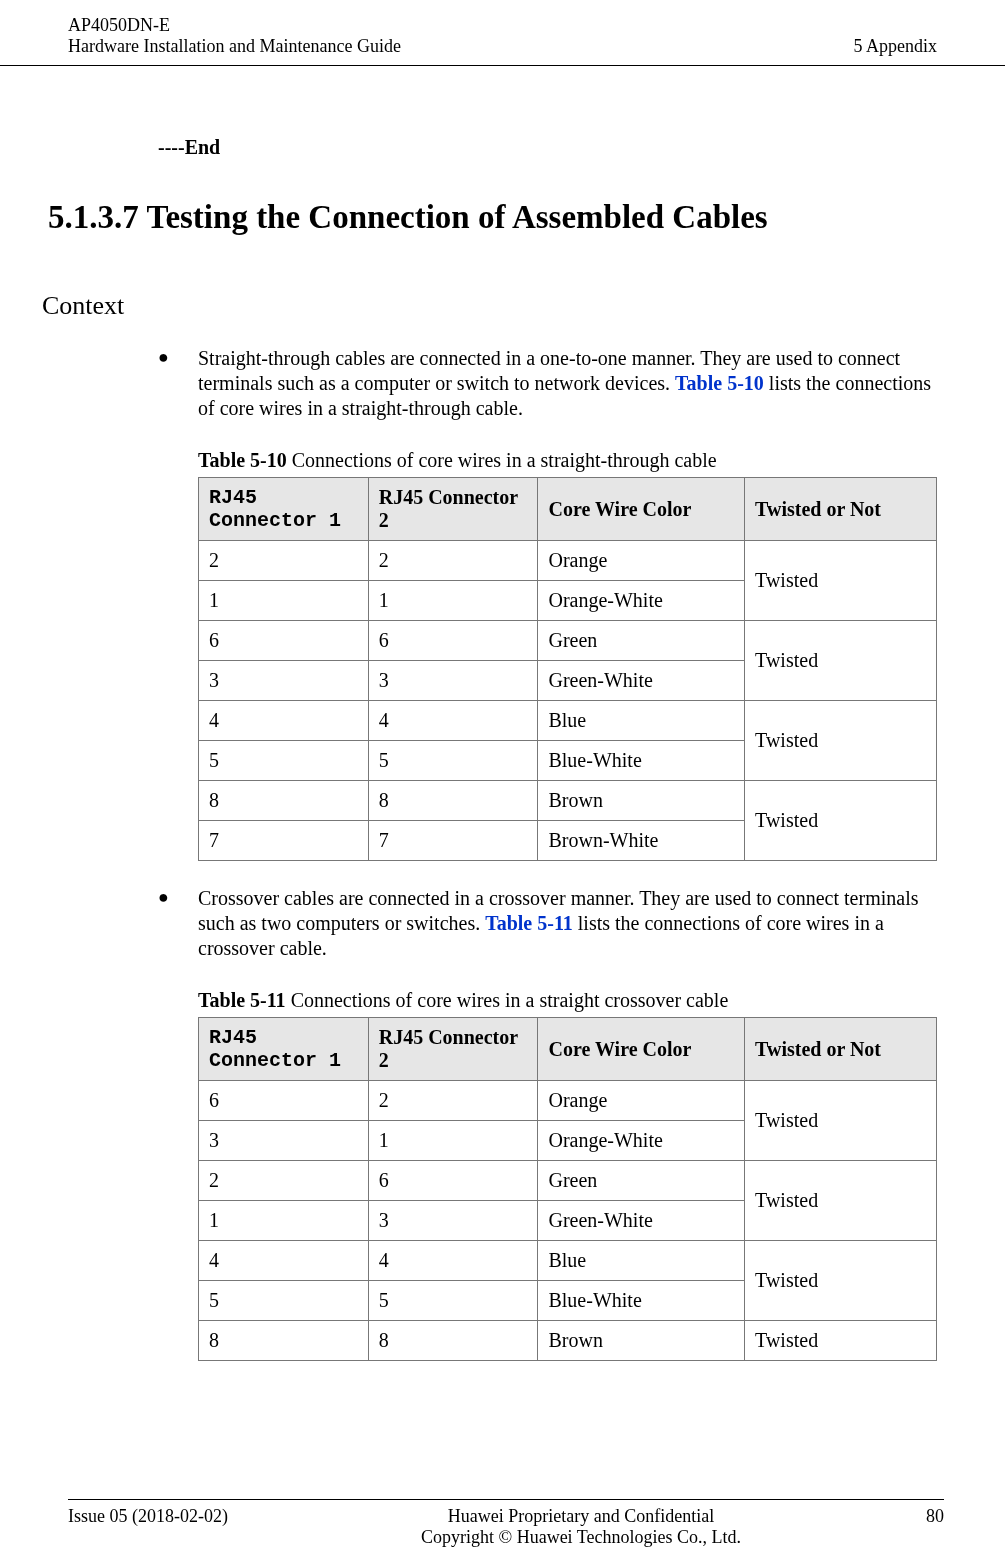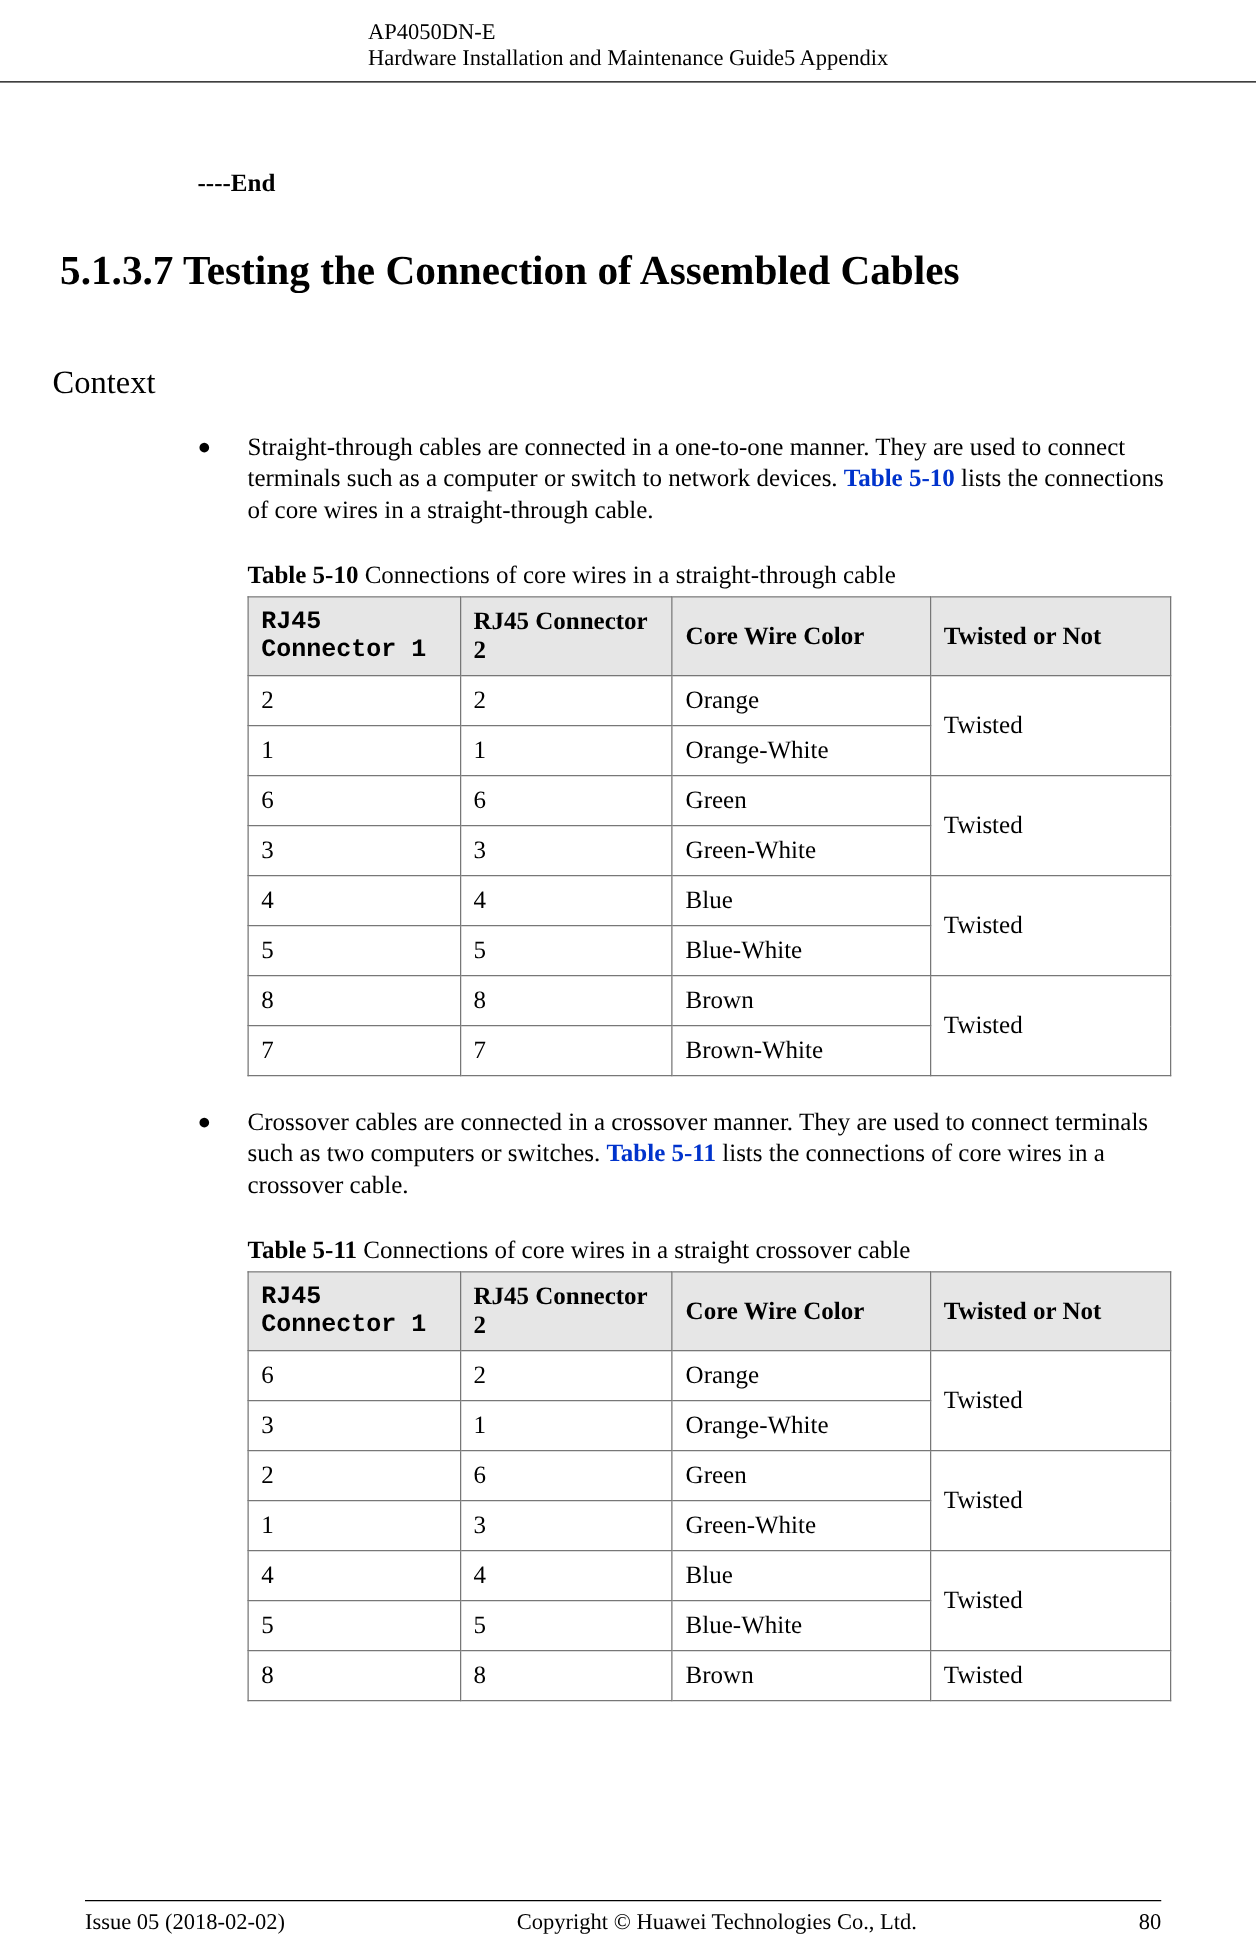--- a/index.html
+++ b/index.html
@@ -7,21 +7,21 @@
       font-family: "Times New Roman", Times, serif;
       width: 1005px;
       height: 1566px;
       background: #fff;
       color: #000;
       padding: 0;
       position: relative;
     }
     .header {
       display: flex;
-      justify-content: center;
+      justify-content: space-between;
       align-items: flex-end;
       padding: 15px 68px 8px 68px;
       border-bottom: 1px solid #000;
       font-size: 18px;
     }
     .header-left { text-align: left; }
     .header-right { text-align: right; }
     .end-marker {
       margin: 70px 0 0 158px;
       font-weight: bold;
@@ -94,21 +94,21 @@
       font-weight: bold;
     }
     .col1 { width: 23%; font-family: Liberation Mono, monospace; }
     .col2 { width: 23%; }
     .col3 { width: 28%; }
     .col4 { width: 26%; }
     .footer {
       position: absolute;
       bottom: 18px;
       left: 68px;
-      right: 76px;
+      right: 61px;
       border-top: 1px solid #000;
       padding-top: 6px;
       display: flex;
       justify-content: space-between;
       align-items: flex-start;
       font-size: 18px;
     }
     .footer-center { text-align: center; flex: 1; }
     .footer-left { text-align: left; width: 200px; }
     .footer-right { text-align: right; width: 50px; }
@@ -258,16 +258,17 @@
           </tr>
         </tbody>
       </table>
     </li>
   </ul>
 </div>
 
 <div class="footer">
   <div class="footer-left">Issue 05 (2018-02-02)</div>
   <div class="footer-center">
+    <div>Huawei Proprietary and Confidential</div>
     <div>Copyright © Huawei Technologies Co., Ltd.</div>
   </div>
   <div class="footer-right">80</div>
 </div>
 
 </body></html>

